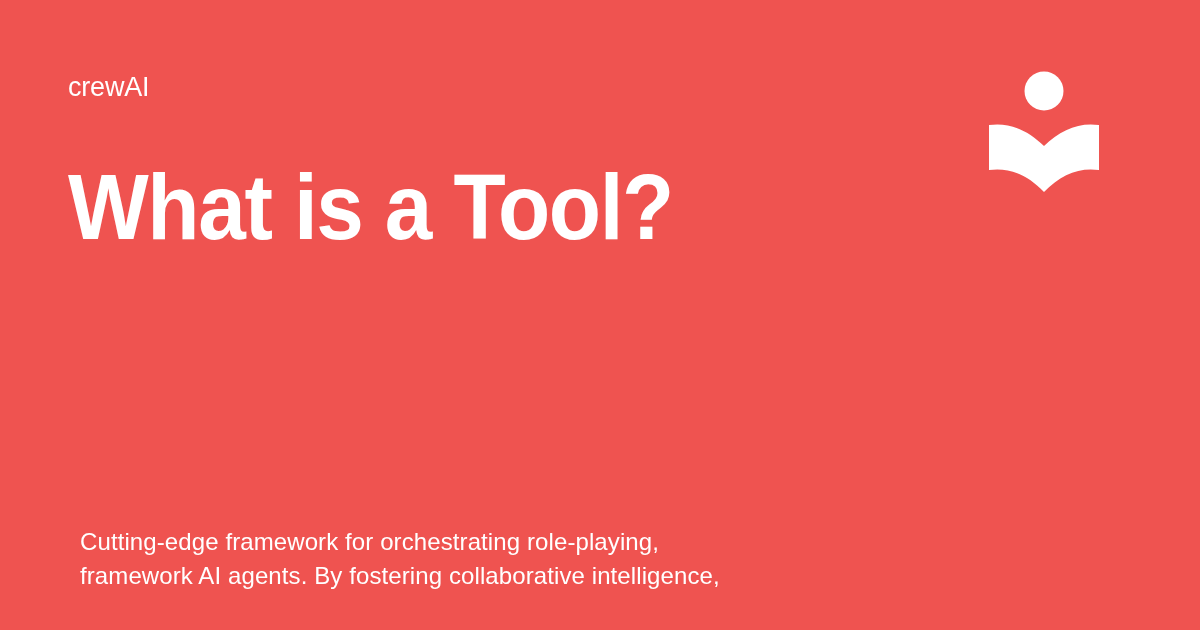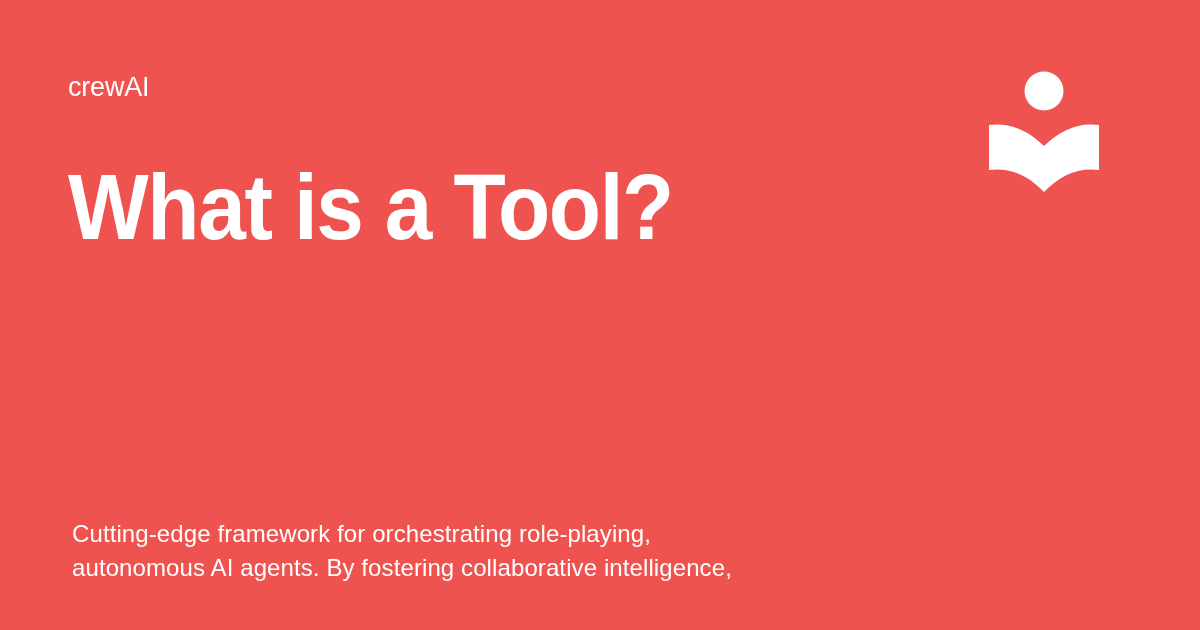--- a/index.html
+++ b/index.html
@@ -70,21 +70,21 @@
     width: 120px;
     height: 132px;
   }
 
   
   .description {
     position: absolute;
     left: 68px;
     top: 513px;
     width: 900px;
-    margin: 4px;
+    margin: 12px;
     font-size: 24px;
     font-weight: 400;
     line-height: 34px;
     letter-spacing: 0.1px;
     color: #FFFFFF;
   }
 
   .description .desc-line {
     display: block;
     white-space: nowrap;
@@ -107,16 +107,16 @@
                C 76 64, 95 56, 115 59
                L 115 104
                C 95 101, 76 109, 60 126
                C 44 109, 25 101, 5 104
                Z" fill="#FFFFFF"></path>
     </svg>
   </div>
 
   <p class="description">
     <span class="desc-line">Cutting-edge framework for orchestrating role-playing,</span>
-    <span class="desc-line">autonomous AI agents. By fostering collaborative intelligence,</span>
+    <span class="desc-line">framework AI agents. By fostering collaborative intelligence,</span>
   </p>
 
 </div>
 
 </body></html>

